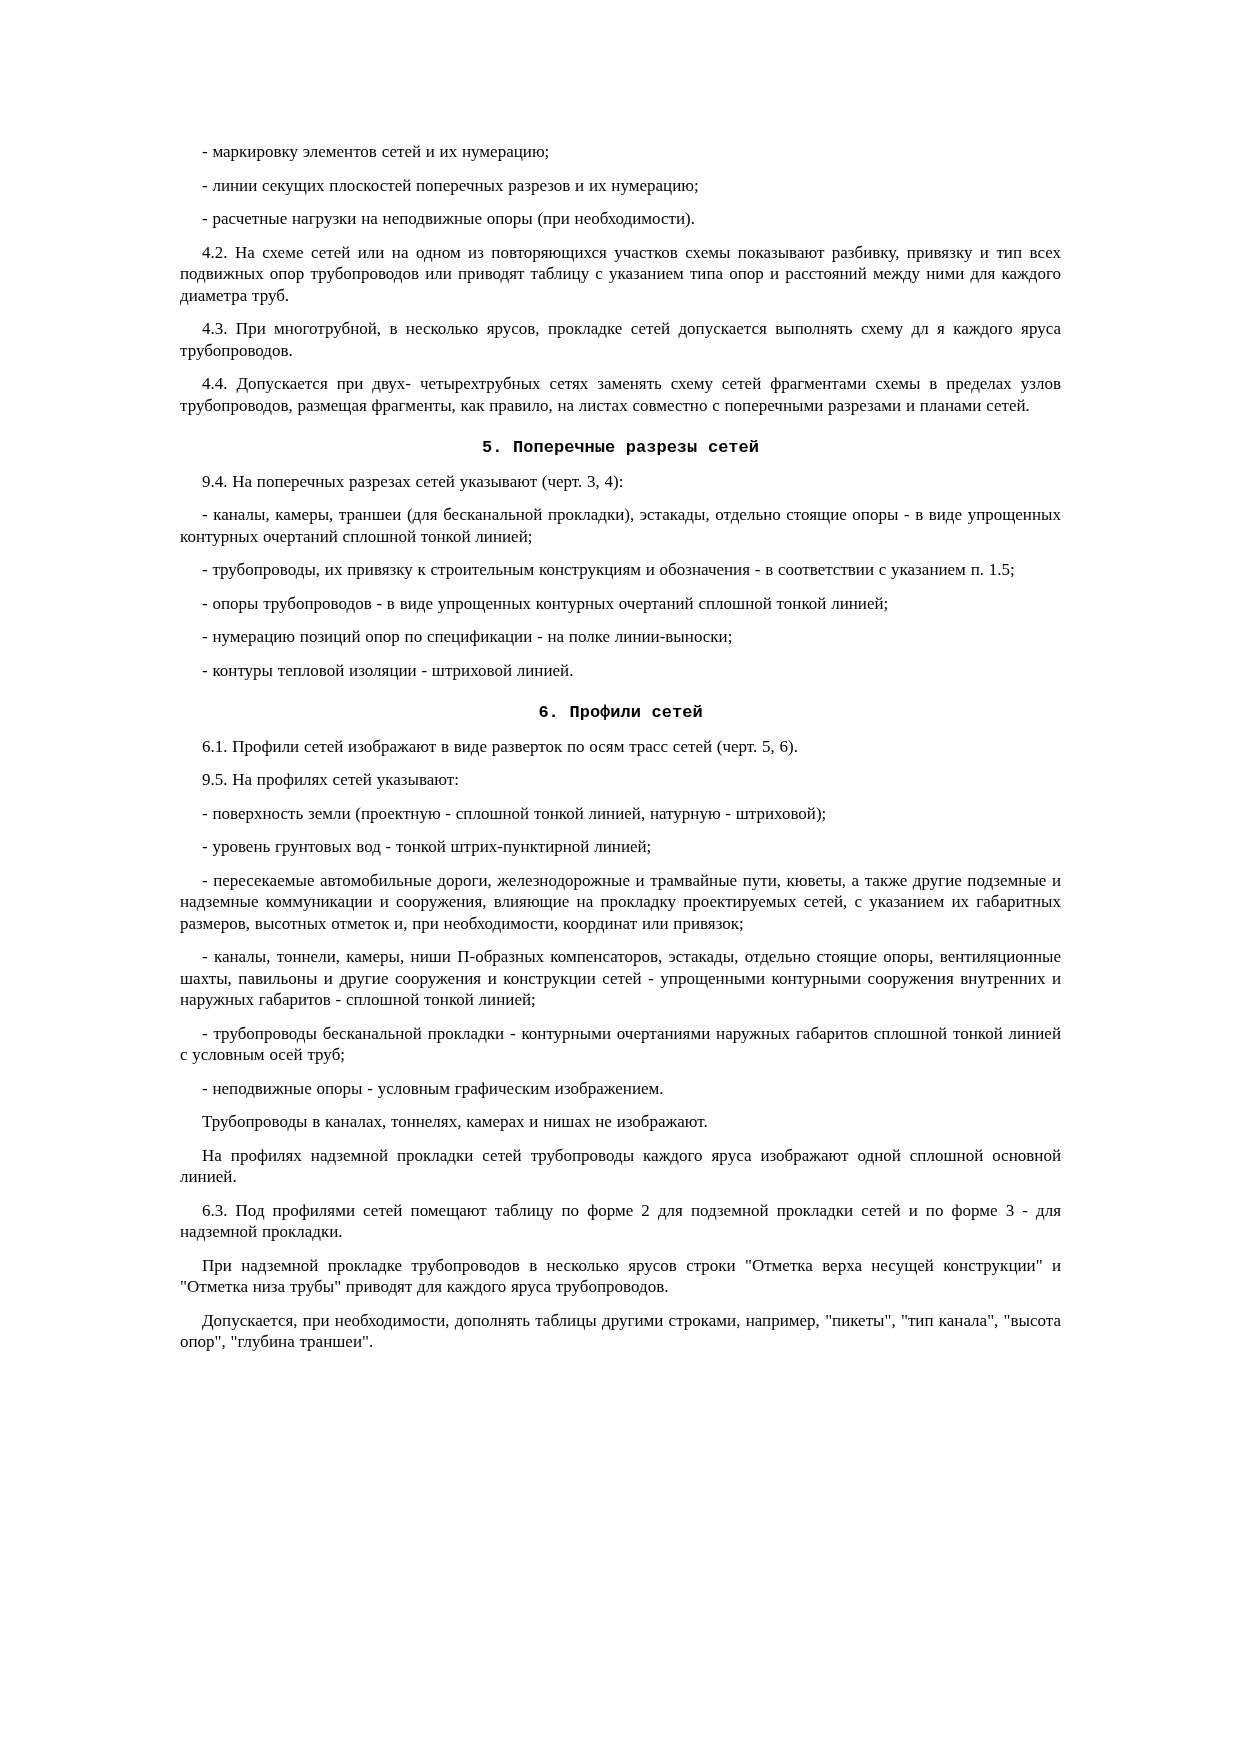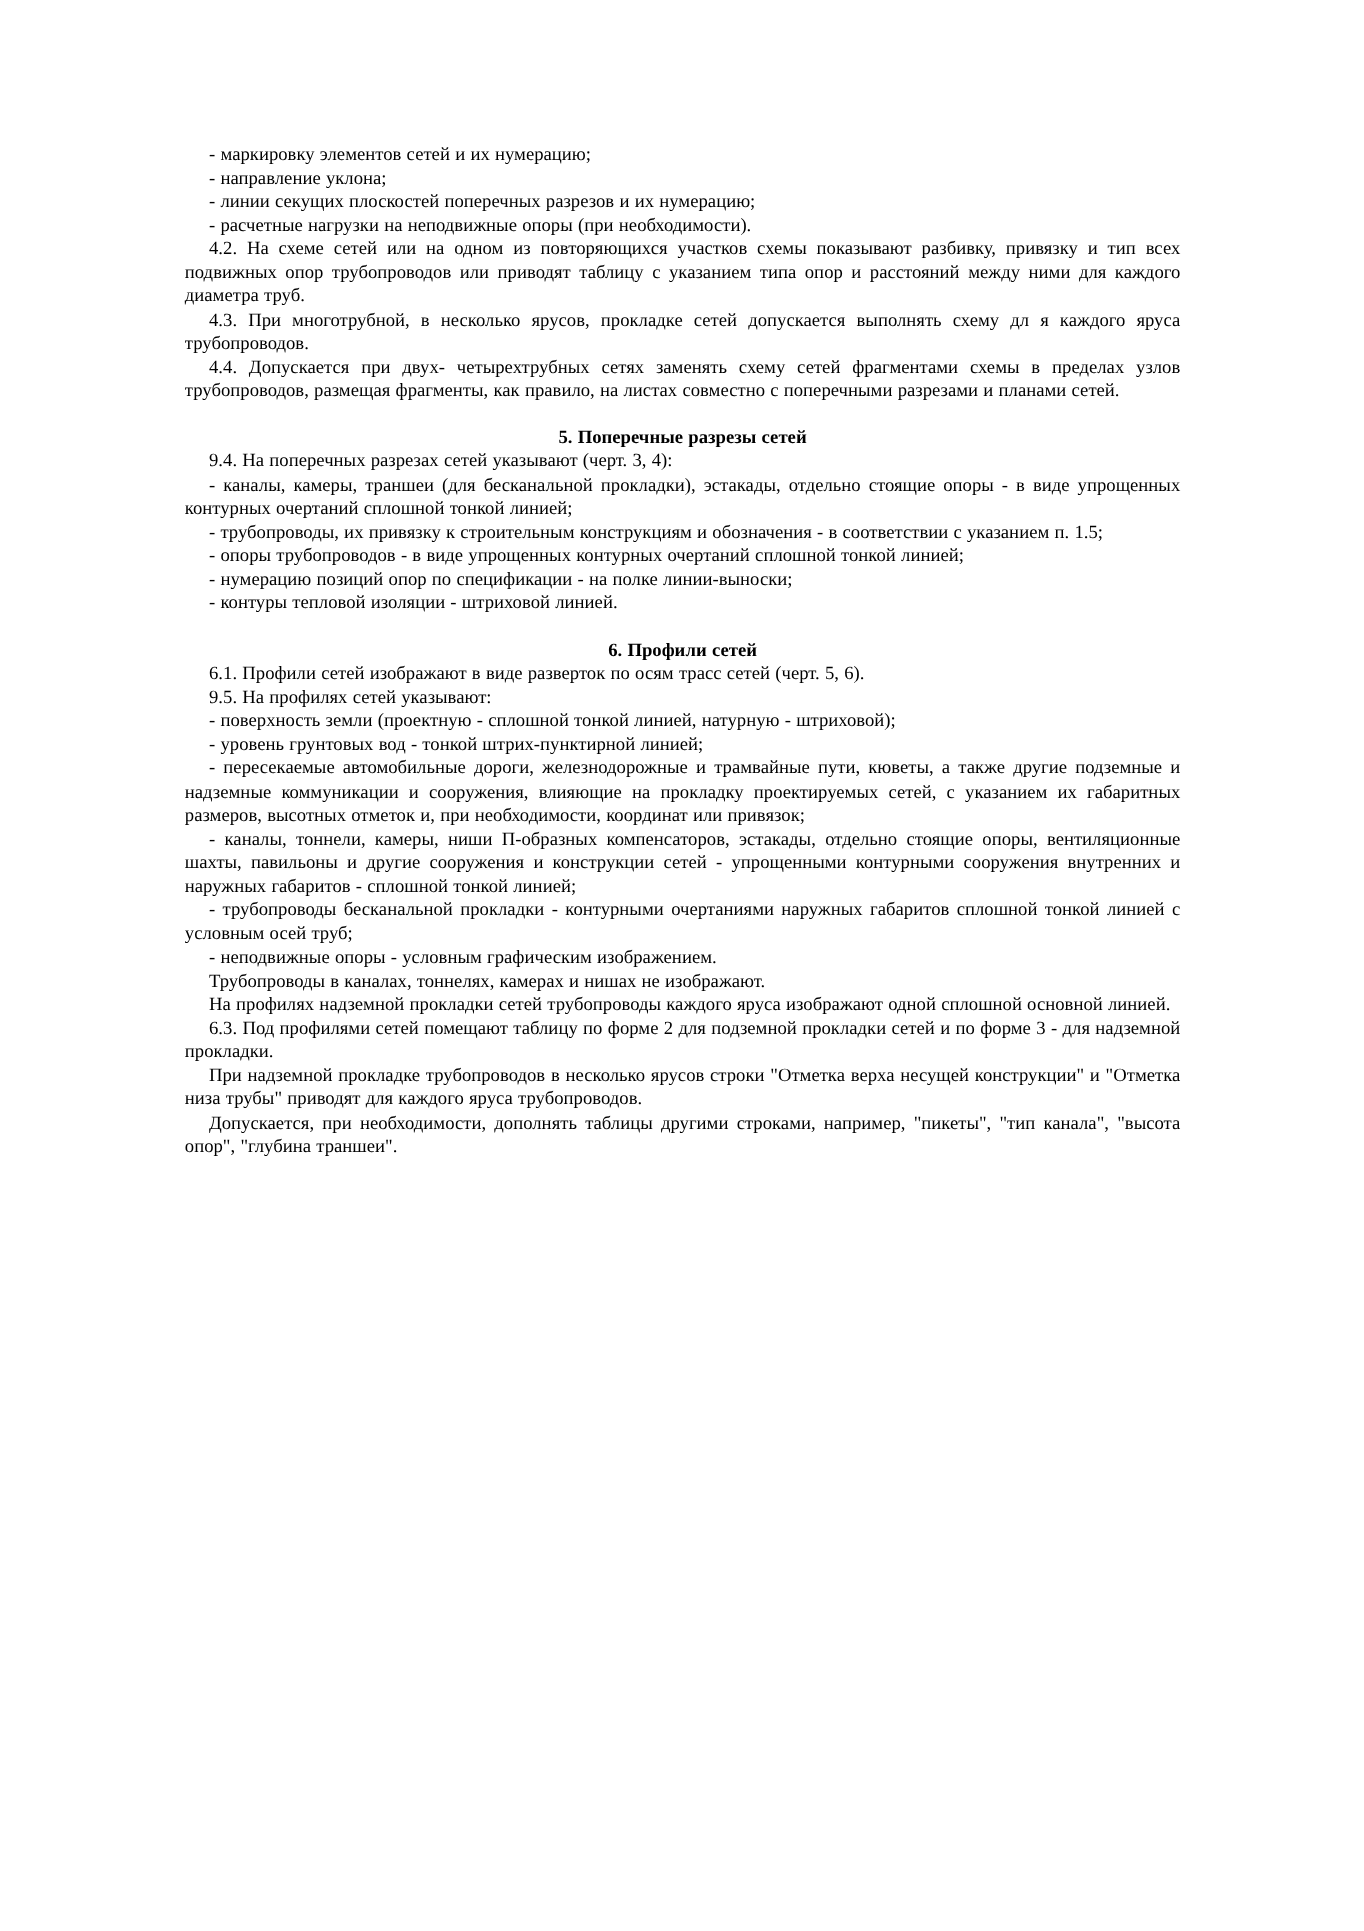--- a/index.html
+++ b/index.html
@@ -12,40 +12,40 @@
     width: 1240px;
     height: 1755px;
     box-sizing: border-box;
     background: #ffffff;
     color: #000000;
     font-family: "Liberation Serif", "DejaVu Serif", serif;
     padding: 129px 167px 0 168px;
     overflow: hidden;
   }
   .page p {
-    margin: 0;
+    margin: 12px;
     font-size: 17px;
     line-height: 21.5px;
     text-align: justify;
     text-indent: 22px;
     word-spacing: 0.5px;
   }
   .page p.h {
     text-align: center;
     text-indent: 0;
     font-weight: bold;
     margin-top: 21px;
+    font-family: Liberation Mono, monospace;
   }
 </style>
 </head>
 <body>
 
 <div class="page">
   <p class="li">- маркировку элементов сетей и их нумерацию;</p>
-  <p class="li">- направление уклона;</p>
   <p class="li">- линии секущих плоскостей поперечных разрезов и их нумерацию;</p>
   <p class="li">- расчетные нагрузки на неподвижные опоры (при необходимости).</p>
   <p class="t">4.2. На схеме сетей или на одном из повторяющихся участков схемы показывают разбивку, привязку и тип всех подвижных опор трубопроводов или приводят таблицу с указанием типа опор и расстояний между ними для каждого диаметра труб.</p>
   <p class="t">4.3. При многотрубной, в несколько ярусов, прокладке сетей допускается выполнять схему дл я каждого яруса трубопроводов.</p>
   <p class="t">4.4. Допускается при двух- четырехтрубных сетях заменять схему сетей фрагментами схемы в пределах узлов трубопроводов, размещая фрагменты, как правило, на листах совместно с поперечными разрезами и планами сетей.</p>
   <p class="h">5. Поперечные разрезы сетей</p>
   <p class="t">9.4. На поперечных разрезах сетей указывают (черт. 3, 4):</p>
   <p class="li">- каналы, камеры, траншеи (для бесканальной прокладки), эстакады, отдельно стоящие опоры - в виде упрощенных контурных очертаний сплошной тонкой линией;</p>
   <p class="li">- трубопроводы, их привязку к строительным конструкциям и обозначения - в соответствии с указанием п. 1.5;</p>
   <p class="li">- опоры трубопроводов - в виде упрощенных контурных очертаний сплошной тонкой линией;</p>

